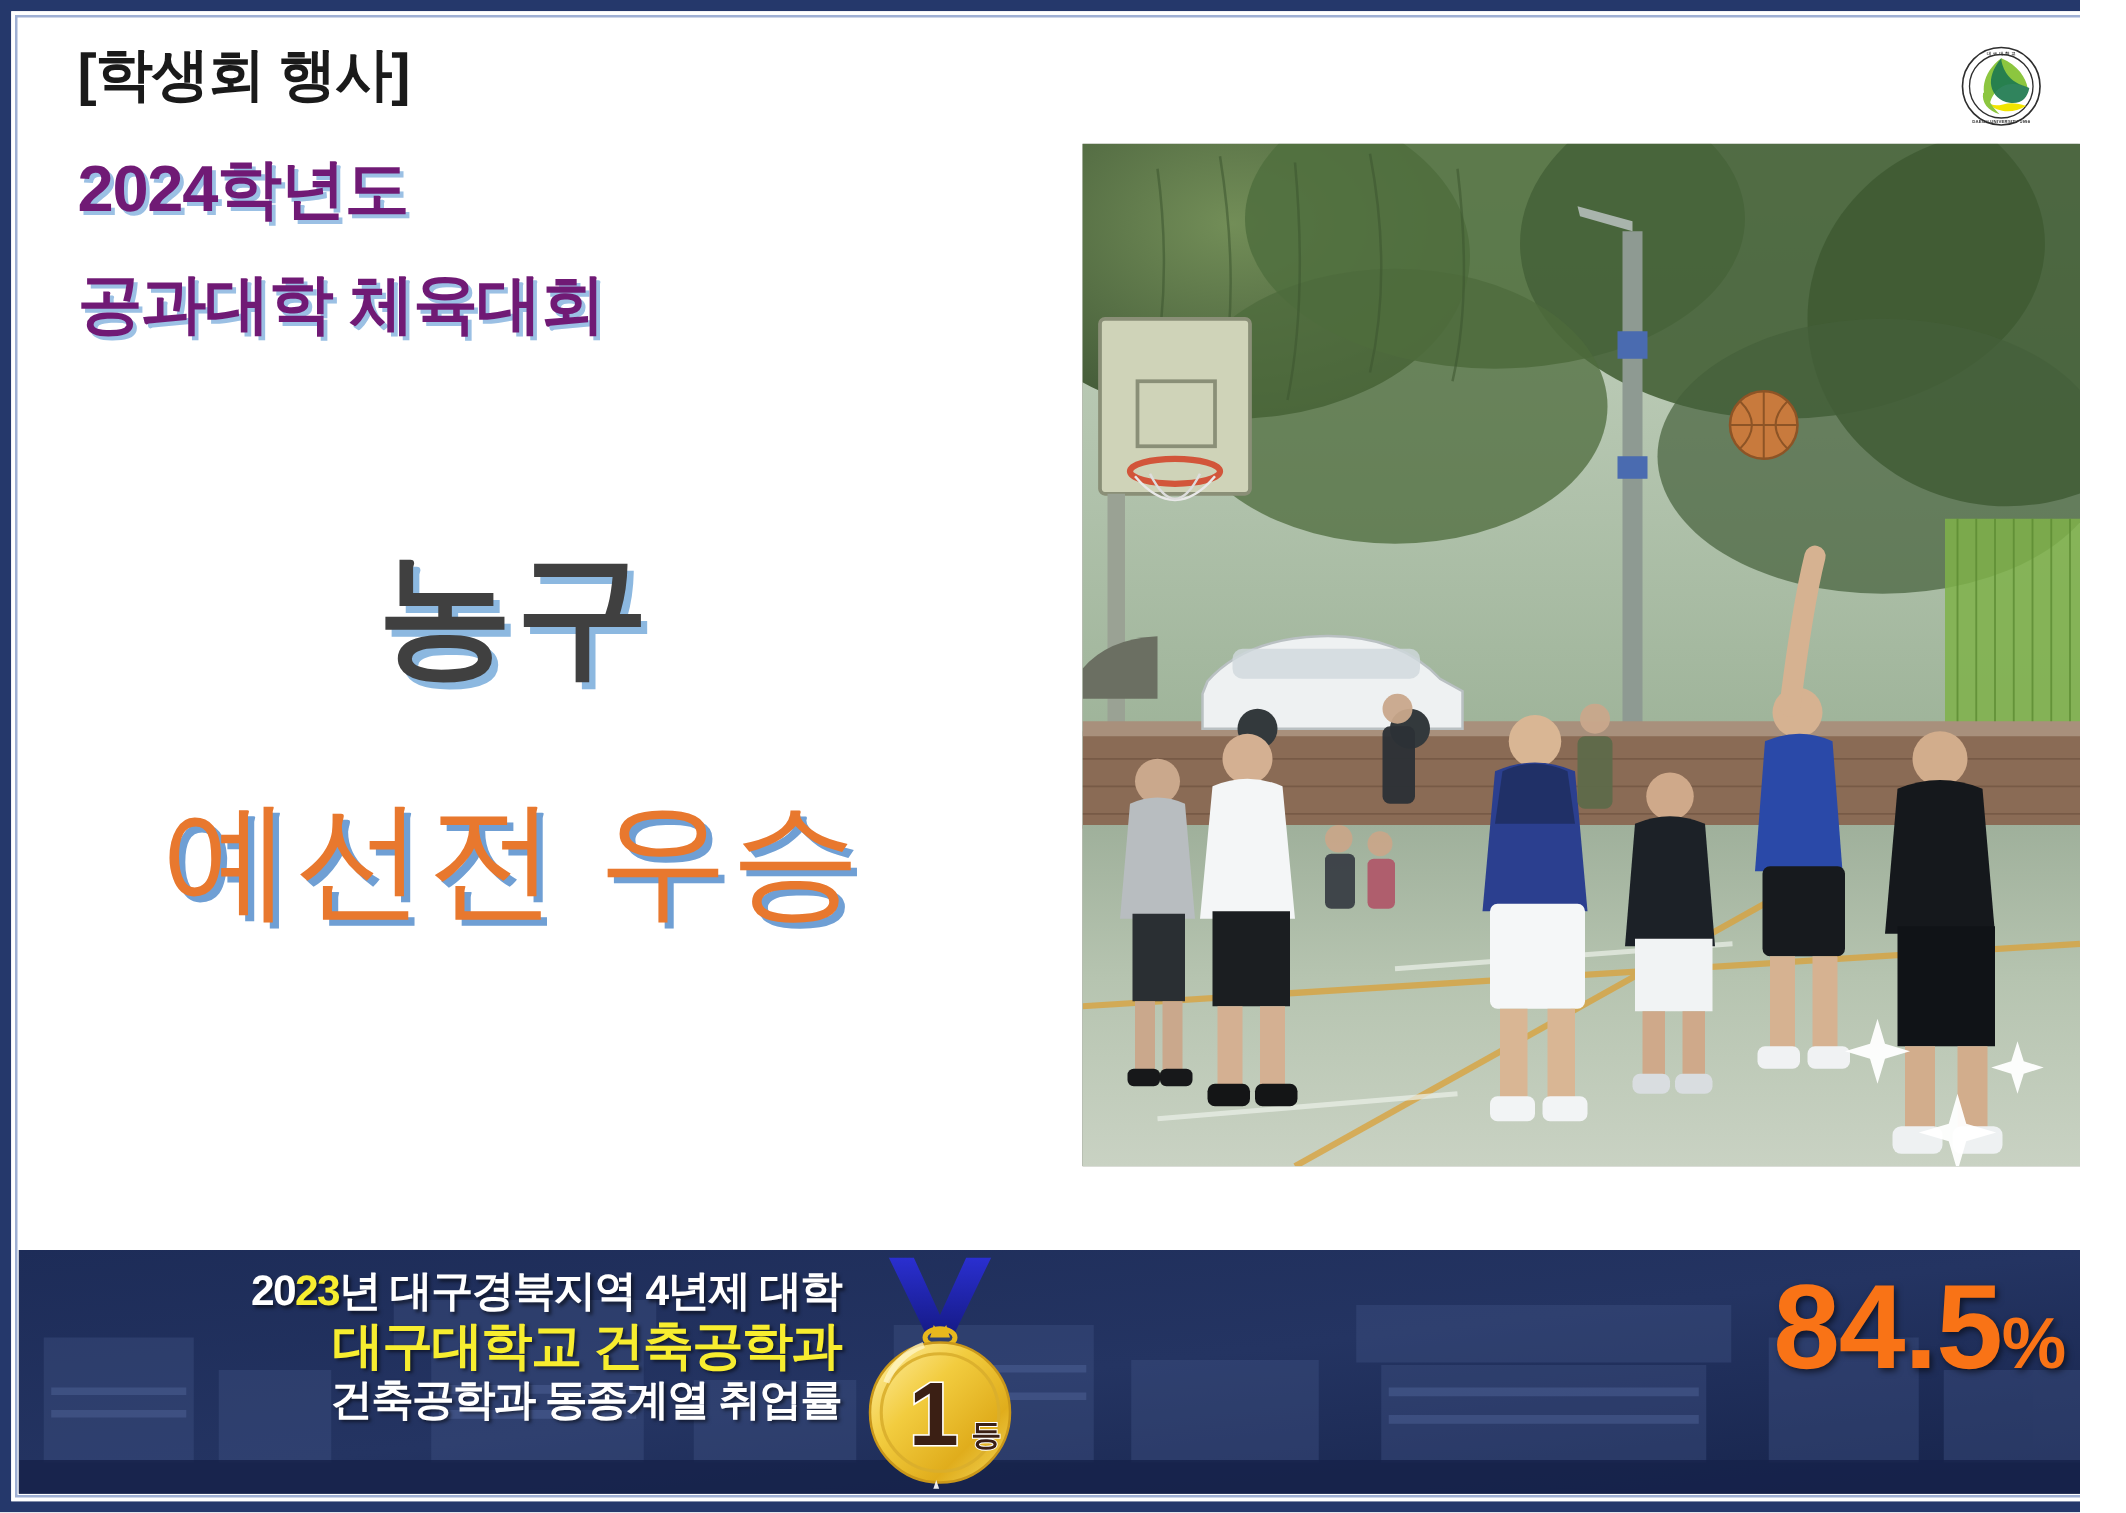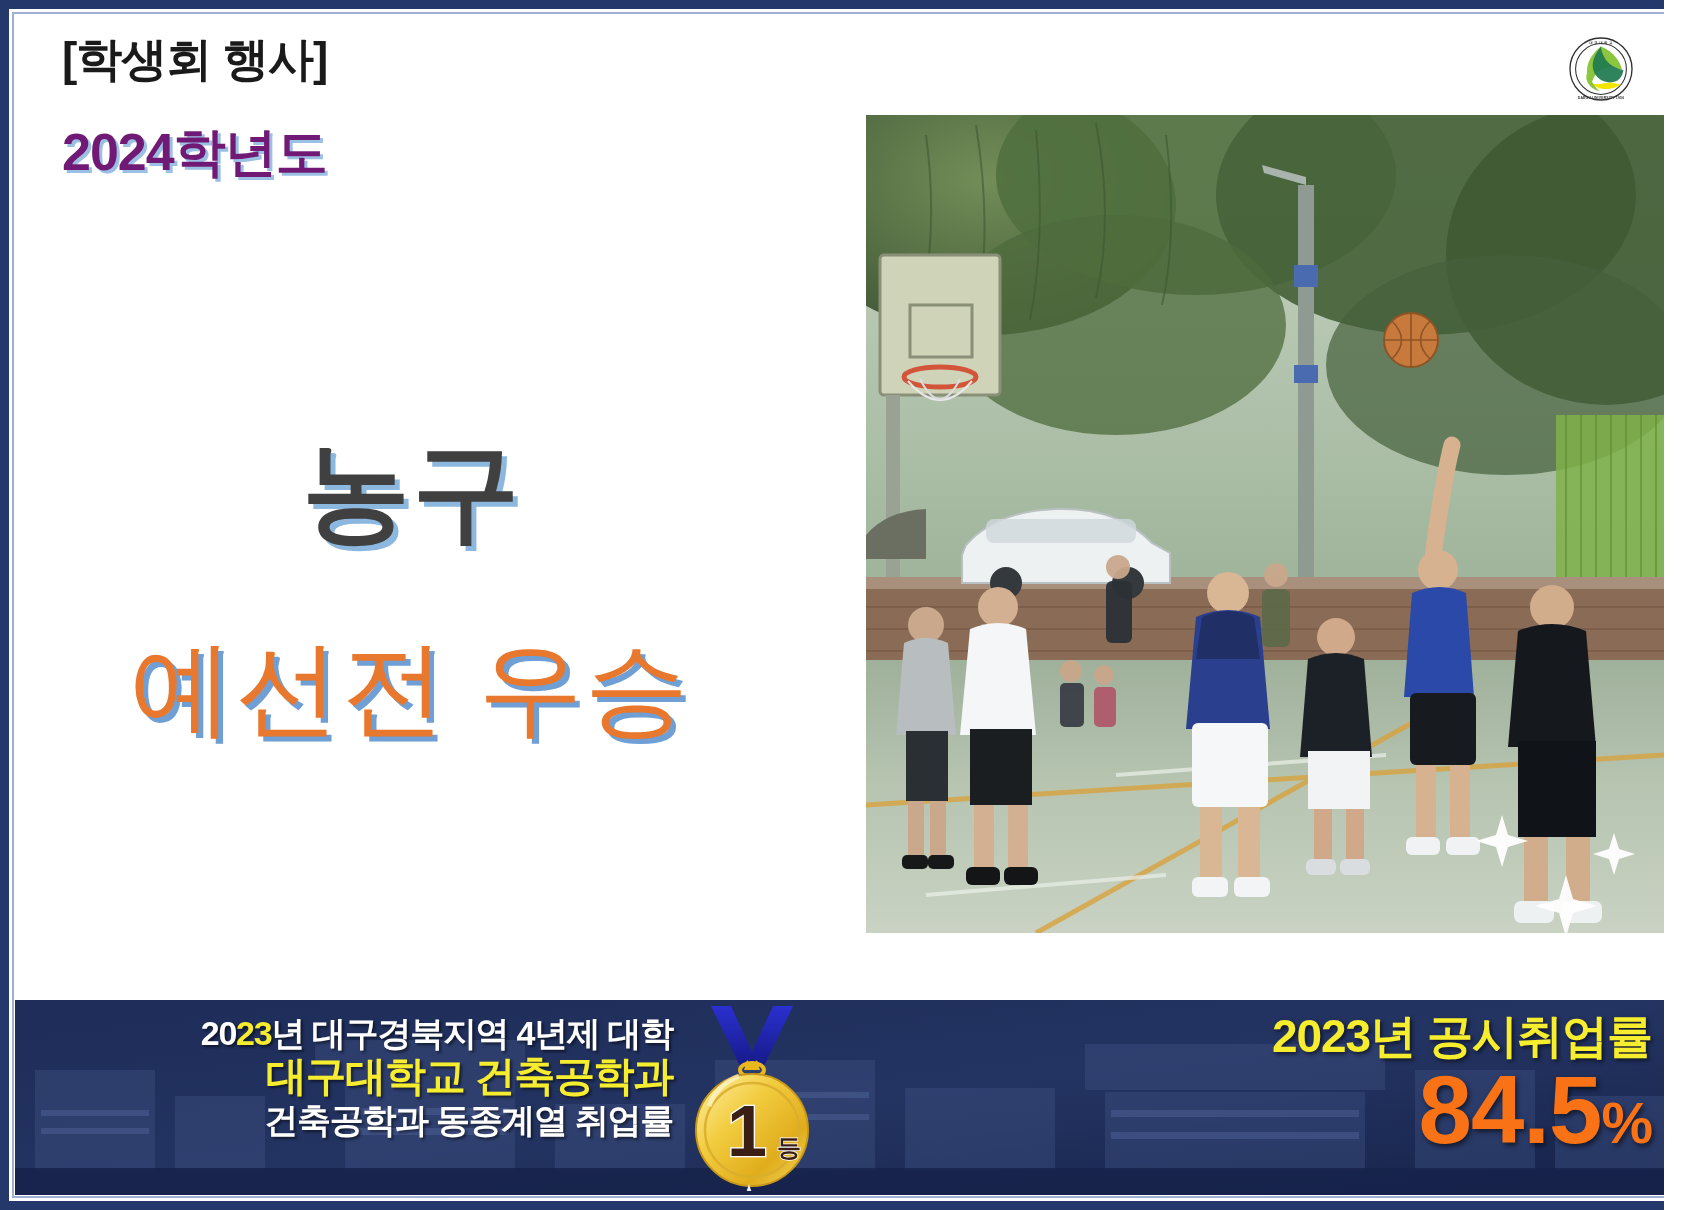--- a/index.html
+++ b/index.html
@@ -143,20 +143,21 @@
   .br-value .pct{font-size:58px;}
 </style>
 </head>
 <body>
 
 <div id="poster">
 
   <div class="left-col">
     <div class="kicker">[학생회 행사]</div>
     <div class="head-line l1">2024학년도</div>
+    <div class="head-line l2">공과대학 체육대회</div>
   </div>
 
   <div class="sport-name">농구</div>
 
   <div class="result-name">예선전 우승</div>
 
   <div class="logo-wrap">
     <span class="logo-mark">
       <svg viewBox="0 0 100 100" xmlns="http://www.w3.org/2000/svg">
         <circle cx="50" cy="50" r="47" fill="#ffffff" stroke="#2f2f2f" stroke-width="2"></circle>
@@ -401,21 +402,20 @@
         <path d="M22 100 a52 52 0 0 1 30 -30" fill="none" stroke="#fff6cc" stroke-width="5" opacity="0.7"></path>
 
         <text x="60" y="150" text-anchor="middle" font-family="Liberation Sans, sans-serif" font-size="72" font-weight="bold" fill="#3b1f14" stroke="#ffffff" stroke-width="2.5" paint-order="stroke">1</text>
         <text x="102" y="150" text-anchor="middle" font-family="Liberation Sans, sans-serif" font-size="24" font-weight="bold" fill="#3b1f14" stroke="#ffffff" stroke-width="1.5" paint-order="stroke">등</text>
 
         <path d="M62 178 l4 12 12 4 -12 4 -4 12 -4 -12 -12 -4 12 -4 Z" fill="#ffffff" opacity="0.9"></path>
       </svg>
     </div>
 
     <div class="banner-right">
-      <div class="br-title">2023년 공시취업률</div>
       <div class="br-value"><span>84.5</span><span class="pct">%</span></div>
     </div>
   </div>
 
   <div class="frame-outer"></div>
   <div class="frame-inner"></div>
   <div class="frame-inner2"></div>
 </div>
 
 </body></html>

